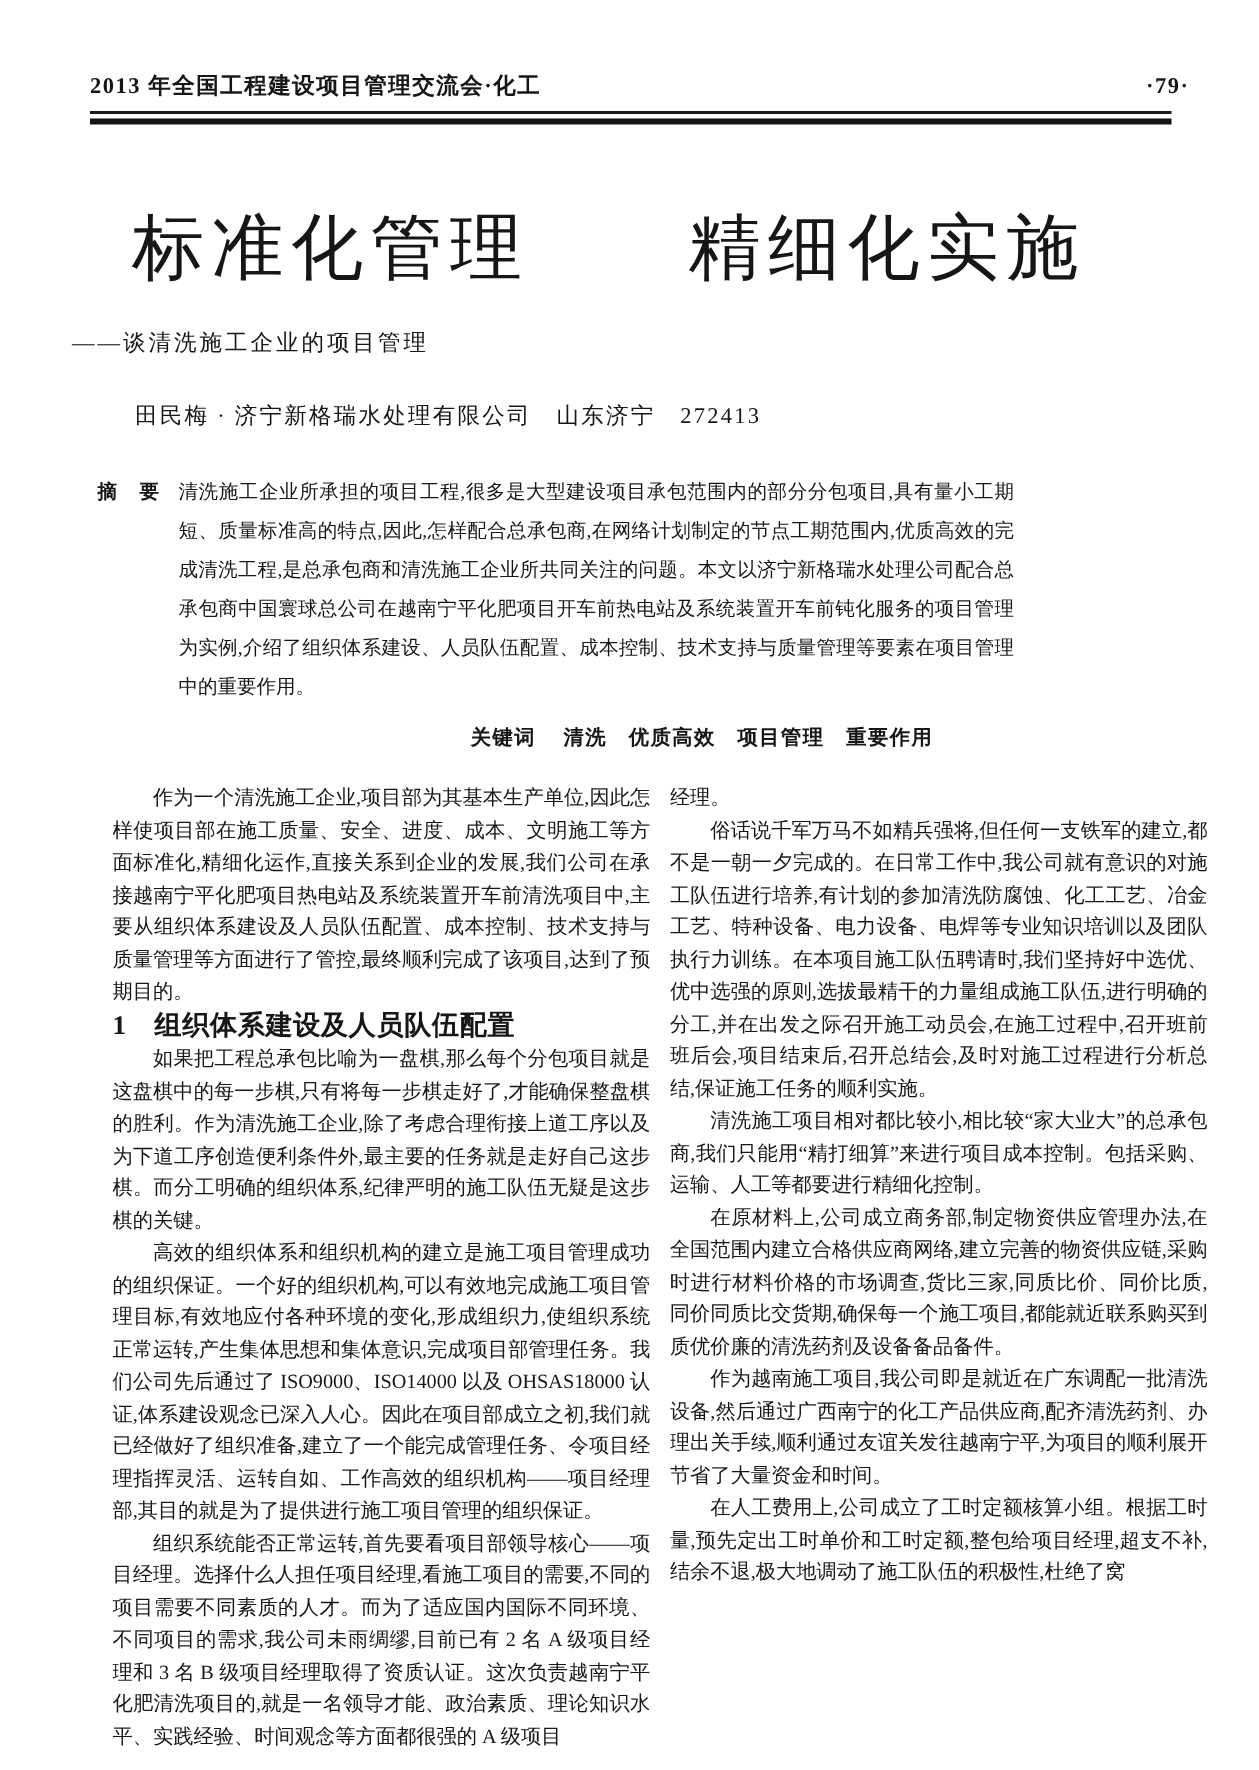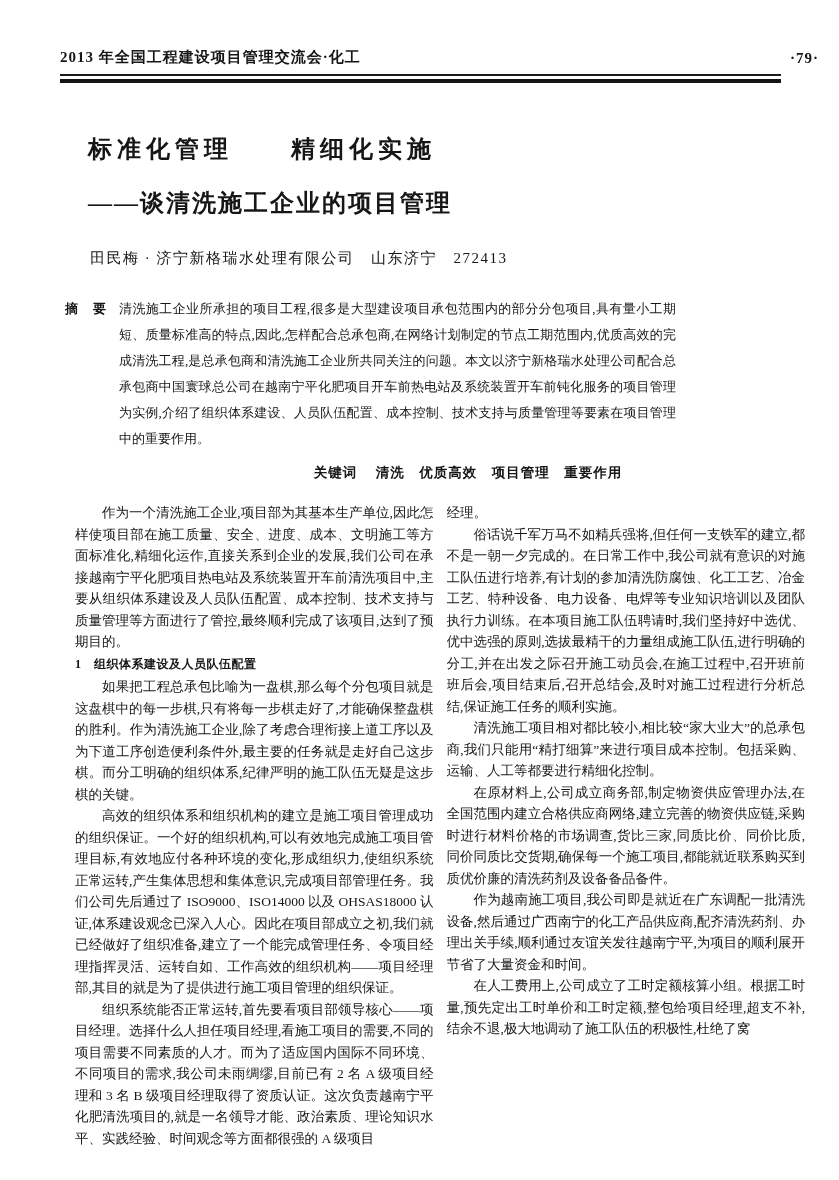--- a/index.html
+++ b/index.html
@@ -3,44 +3,44 @@
 <meta charset="utf-8">
 <style>
   html,body {margin:0; padding:0; background:#ffffff;}
   .page {
     width:839px; height:1180px; background:#ffffff; overflow:hidden;
     font-family:"Liberation Serif","DejaVu Serif",serif;
     color:#161616; position:relative;
   }
   .header {
     display:flex; justify-content:space-between; align-items:flex-end;
-    padding:48px 20px 0 60px; font-size:15px; font-weight:bold; letter-spacing:1px;
+    padding:48px 46px 0 60px; font-size:15px; font-weight:bold; letter-spacing:1px;
   }
   .rules {margin:7px 58px 0 60px;}
   .rule-thin {height:2px; background:#1b1b1b;}
   .rule-thick {height:4px; background:#141414; margin-top:3px;}
   .title {
-    margin:50px 0 0 88px; font-size:24px; font-weight:bold; letter-spacing:5px;
+    margin:50px 0 0 88px; font-size:48px; font-weight:normal; letter-spacing:5px;
     white-space:pre;
   }
-  .subtitle {margin:22px 0 0 88px; font-size:24px; font-weight:bold; letter-spacing:2px;}
+  .subtitle {margin:22px 0 0 48px; font-size:15px; font-weight:normal; letter-spacing:2px;}
   .author {margin:30px 0 0 90px; font-size:15px; letter-spacing:1.5px;}
   .abstract {display:flex; margin:28px 48px 0 65px; font-size:13px; line-height:26px;}
   .abstract-label {font-weight:bold; white-space:nowrap; margin-right:12px; letter-spacing:1px;}
   .abstract-text {text-align:justify; width:557px;}
   .keywords {margin:12px 48px 0 145px; font-size:13.5px; font-weight:bold; letter-spacing:1px;text-align:center;}
   .keywords .kw-label {margin-right:14px;}
   .columns {
     display:flex; gap:13px; margin:20px 34px 0 75px; height:672px; overflow:hidden;
     font-size:13.5px; line-height:21.5px;
   }
   .col {flex:1; text-align:justify; overflow:hidden;}
   .col p {margin:0; text-indent:2em;}
   .col p.cont {text-indent:0;font-family:Liberation Serif, serif;}
-  .col h3 {margin:1px 0; font-size:12px; font-weight:bold; text-indent:0; letter-spacing:0.5px;}
+  .col h3 {margin:1px 0; font-size:18px; font-weight:bold; text-indent:0; letter-spacing:0.5px;}
 </style>
 </head>
 <body>
 
 <div class="page">
 
   <div class="header">
     <span>2013 年全国工程建设项目管理交流会·化工</span>
     <span>·79·</span>
   </div>

